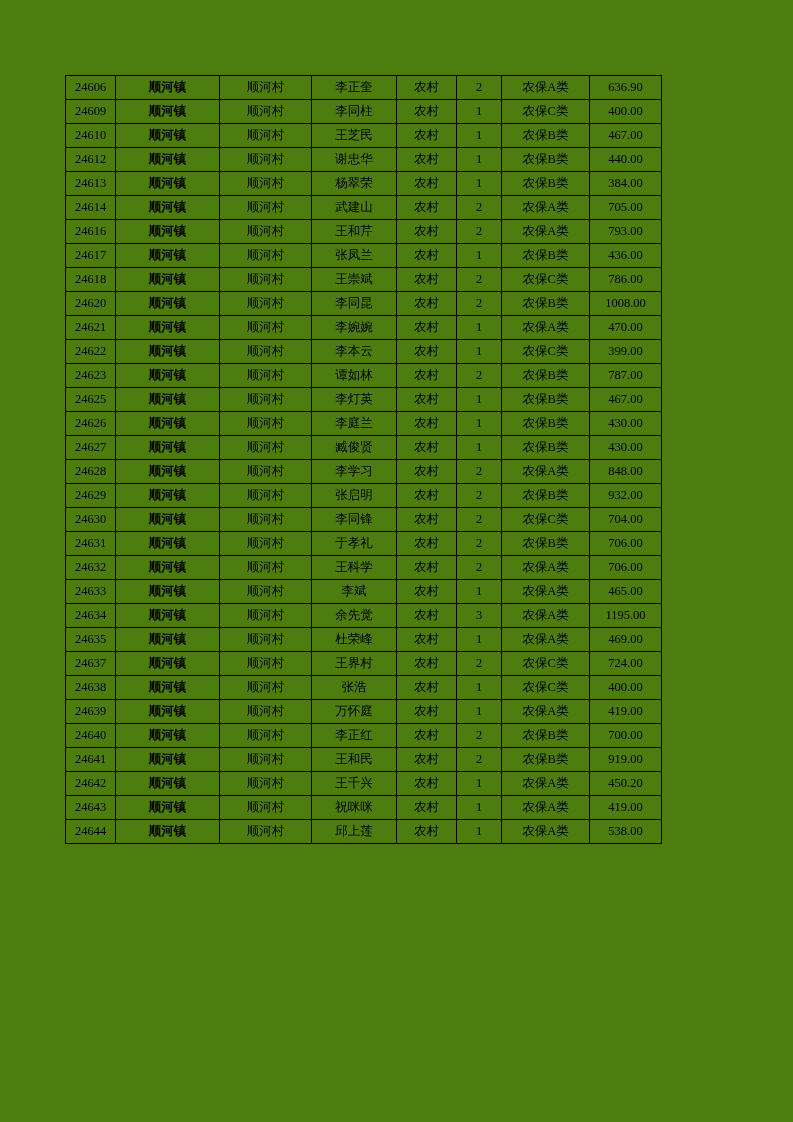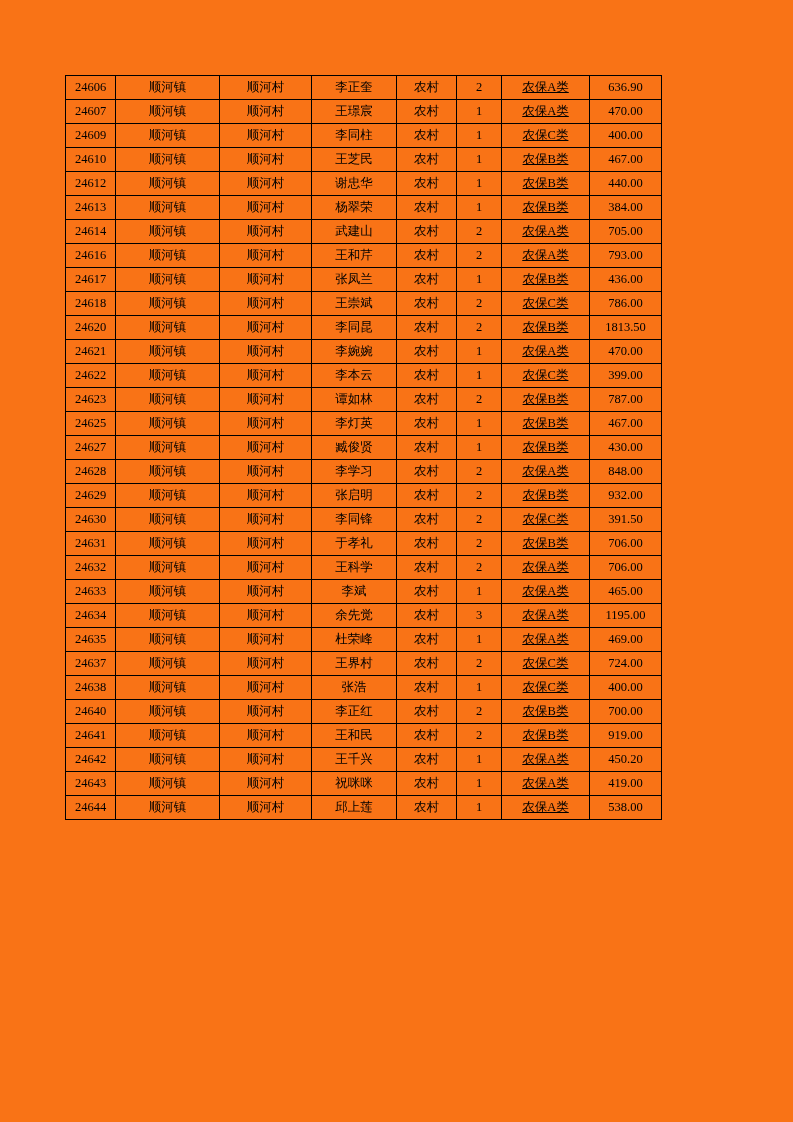--- a/index.html
+++ b/index.html
@@ -7,21 +7,21 @@
     padding: 0;
     background: #ffffff;
     width: 793px;
     height: 1122px;
     font-family: "Liberation Serif", "DejaVu Serif", serif;
   }
   .page {
     position: relative;
     width: 793px;
     height: 1122px;
-    background: #f97316;
+    background: #4d7c0f;
     overflow: hidden;
   }
   table.data-table {
     position: absolute;
     left: 65px;
     top: 75px;
     border-collapse: collapse;
     table-layout: fixed;
   }
   table.data-table td {
@@ -31,293 +31,303 @@
     text-align: center;
     vertical-align: middle;
     font-size: 12.5px;
     color: #000000;
     white-space: nowrap;
     overflow: hidden;
     box-sizing: border-box;
     font-family: "Liberation Serif", "DejaVu Serif", serif;
   }
   .col-id       { width: 50px; }
-  .col-town     { width: 104px; }
+  .col-town     { width: 104px; font-weight: bold; }
   .col-village  { width: 92px; }
   .col-name     { width: 85px; }
   .col-type     { width: 60px; }
   .col-count    { width: 45px; }
-  .col-category { width: 88px; text-decoration: underline; }
+  .col-category { width: 88px; }
   .col-amount   { width: 72px; }
 </style>
 </head>
 <body>
 
 <div class="page">
   <table class="data-table">
     <tbody id="table-body">
         <tr>
           <td class="col-id">24606</td>
           <td class="col-town">顺河镇</td>
           <td class="col-village">顺河村</td>
           <td class="col-name">李正奎</td>
           <td class="col-type">农村</td>
           <td class="col-count">2</td>
           <td class="col-category">农保A类</td>
           <td class="col-amount">636.90</td>
         </tr>
         <tr>
-          <td class="col-id">24607</td>
-          <td class="col-town">顺河镇</td>
-          <td class="col-village">顺河村</td>
-          <td class="col-name">王璟宸</td>
+          <td class="col-id">24609</td>
+          <td class="col-town">顺河镇</td>
+          <td class="col-village">顺河村</td>
+          <td class="col-name">李同柱</td>
+          <td class="col-type">农村</td>
+          <td class="col-count">1</td>
+          <td class="col-category">农保C类</td>
+          <td class="col-amount">400.00</td>
+        </tr>
+        <tr>
+          <td class="col-id">24610</td>
+          <td class="col-town">顺河镇</td>
+          <td class="col-village">顺河村</td>
+          <td class="col-name">王芝民</td>
+          <td class="col-type">农村</td>
+          <td class="col-count">1</td>
+          <td class="col-category">农保B类</td>
+          <td class="col-amount">467.00</td>
+        </tr>
+        <tr>
+          <td class="col-id">24612</td>
+          <td class="col-town">顺河镇</td>
+          <td class="col-village">顺河村</td>
+          <td class="col-name">谢忠华</td>
+          <td class="col-type">农村</td>
+          <td class="col-count">1</td>
+          <td class="col-category">农保B类</td>
+          <td class="col-amount">440.00</td>
+        </tr>
+        <tr>
+          <td class="col-id">24613</td>
+          <td class="col-town">顺河镇</td>
+          <td class="col-village">顺河村</td>
+          <td class="col-name">杨翠荣</td>
+          <td class="col-type">农村</td>
+          <td class="col-count">1</td>
+          <td class="col-category">农保B类</td>
+          <td class="col-amount">384.00</td>
+        </tr>
+        <tr>
+          <td class="col-id">24614</td>
+          <td class="col-town">顺河镇</td>
+          <td class="col-village">顺河村</td>
+          <td class="col-name">武建山</td>
+          <td class="col-type">农村</td>
+          <td class="col-count">2</td>
+          <td class="col-category">农保A类</td>
+          <td class="col-amount">705.00</td>
+        </tr>
+        <tr>
+          <td class="col-id">24616</td>
+          <td class="col-town">顺河镇</td>
+          <td class="col-village">顺河村</td>
+          <td class="col-name">王和芹</td>
+          <td class="col-type">农村</td>
+          <td class="col-count">2</td>
+          <td class="col-category">农保A类</td>
+          <td class="col-amount">793.00</td>
+        </tr>
+        <tr>
+          <td class="col-id">24617</td>
+          <td class="col-town">顺河镇</td>
+          <td class="col-village">顺河村</td>
+          <td class="col-name">张凤兰</td>
+          <td class="col-type">农村</td>
+          <td class="col-count">1</td>
+          <td class="col-category">农保B类</td>
+          <td class="col-amount">436.00</td>
+        </tr>
+        <tr>
+          <td class="col-id">24618</td>
+          <td class="col-town">顺河镇</td>
+          <td class="col-village">顺河村</td>
+          <td class="col-name">王崇斌</td>
+          <td class="col-type">农村</td>
+          <td class="col-count">2</td>
+          <td class="col-category">农保C类</td>
+          <td class="col-amount">786.00</td>
+        </tr>
+        <tr>
+          <td class="col-id">24620</td>
+          <td class="col-town">顺河镇</td>
+          <td class="col-village">顺河村</td>
+          <td class="col-name">李同昆</td>
+          <td class="col-type">农村</td>
+          <td class="col-count">2</td>
+          <td class="col-category">农保B类</td>
+          <td class="col-amount">1008.00</td>
+        </tr>
+        <tr>
+          <td class="col-id">24621</td>
+          <td class="col-town">顺河镇</td>
+          <td class="col-village">顺河村</td>
+          <td class="col-name">李婉婉</td>
           <td class="col-type">农村</td>
           <td class="col-count">1</td>
           <td class="col-category">农保A类</td>
           <td class="col-amount">470.00</td>
         </tr>
         <tr>
-          <td class="col-id">24609</td>
-          <td class="col-town">顺河镇</td>
-          <td class="col-village">顺河村</td>
-          <td class="col-name">李同柱</td>
+          <td class="col-id">24622</td>
+          <td class="col-town">顺河镇</td>
+          <td class="col-village">顺河村</td>
+          <td class="col-name">李本云</td>
+          <td class="col-type">农村</td>
+          <td class="col-count">1</td>
+          <td class="col-category">农保C类</td>
+          <td class="col-amount">399.00</td>
+        </tr>
+        <tr>
+          <td class="col-id">24623</td>
+          <td class="col-town">顺河镇</td>
+          <td class="col-village">顺河村</td>
+          <td class="col-name">谭如林</td>
+          <td class="col-type">农村</td>
+          <td class="col-count">2</td>
+          <td class="col-category">农保B类</td>
+          <td class="col-amount">787.00</td>
+        </tr>
+        <tr>
+          <td class="col-id">24625</td>
+          <td class="col-town">顺河镇</td>
+          <td class="col-village">顺河村</td>
+          <td class="col-name">李灯英</td>
+          <td class="col-type">农村</td>
+          <td class="col-count">1</td>
+          <td class="col-category">农保B类</td>
+          <td class="col-amount">467.00</td>
+        </tr>
+        <tr>
+          <td class="col-id">24626</td>
+          <td class="col-town">顺河镇</td>
+          <td class="col-village">顺河村</td>
+          <td class="col-name">李庭兰</td>
+          <td class="col-type">农村</td>
+          <td class="col-count">1</td>
+          <td class="col-category">农保B类</td>
+          <td class="col-amount">430.00</td>
+        </tr>
+        <tr>
+          <td class="col-id">24627</td>
+          <td class="col-town">顺河镇</td>
+          <td class="col-village">顺河村</td>
+          <td class="col-name">臧俊贤</td>
+          <td class="col-type">农村</td>
+          <td class="col-count">1</td>
+          <td class="col-category">农保B类</td>
+          <td class="col-amount">430.00</td>
+        </tr>
+        <tr>
+          <td class="col-id">24628</td>
+          <td class="col-town">顺河镇</td>
+          <td class="col-village">顺河村</td>
+          <td class="col-name">李学习</td>
+          <td class="col-type">农村</td>
+          <td class="col-count">2</td>
+          <td class="col-category">农保A类</td>
+          <td class="col-amount">848.00</td>
+        </tr>
+        <tr>
+          <td class="col-id">24629</td>
+          <td class="col-town">顺河镇</td>
+          <td class="col-village">顺河村</td>
+          <td class="col-name">张启明</td>
+          <td class="col-type">农村</td>
+          <td class="col-count">2</td>
+          <td class="col-category">农保B类</td>
+          <td class="col-amount">932.00</td>
+        </tr>
+        <tr>
+          <td class="col-id">24630</td>
+          <td class="col-town">顺河镇</td>
+          <td class="col-village">顺河村</td>
+          <td class="col-name">李同锋</td>
+          <td class="col-type">农村</td>
+          <td class="col-count">2</td>
+          <td class="col-category">农保C类</td>
+          <td class="col-amount">704.00</td>
+        </tr>
+        <tr>
+          <td class="col-id">24631</td>
+          <td class="col-town">顺河镇</td>
+          <td class="col-village">顺河村</td>
+          <td class="col-name">于孝礼</td>
+          <td class="col-type">农村</td>
+          <td class="col-count">2</td>
+          <td class="col-category">农保B类</td>
+          <td class="col-amount">706.00</td>
+        </tr>
+        <tr>
+          <td class="col-id">24632</td>
+          <td class="col-town">顺河镇</td>
+          <td class="col-village">顺河村</td>
+          <td class="col-name">王科学</td>
+          <td class="col-type">农村</td>
+          <td class="col-count">2</td>
+          <td class="col-category">农保A类</td>
+          <td class="col-amount">706.00</td>
+        </tr>
+        <tr>
+          <td class="col-id">24633</td>
+          <td class="col-town">顺河镇</td>
+          <td class="col-village">顺河村</td>
+          <td class="col-name">李斌</td>
+          <td class="col-type">农村</td>
+          <td class="col-count">1</td>
+          <td class="col-category">农保A类</td>
+          <td class="col-amount">465.00</td>
+        </tr>
+        <tr>
+          <td class="col-id">24634</td>
+          <td class="col-town">顺河镇</td>
+          <td class="col-village">顺河村</td>
+          <td class="col-name">余先觉</td>
+          <td class="col-type">农村</td>
+          <td class="col-count">3</td>
+          <td class="col-category">农保A类</td>
+          <td class="col-amount">1195.00</td>
+        </tr>
+        <tr>
+          <td class="col-id">24635</td>
+          <td class="col-town">顺河镇</td>
+          <td class="col-village">顺河村</td>
+          <td class="col-name">杜荣峰</td>
+          <td class="col-type">农村</td>
+          <td class="col-count">1</td>
+          <td class="col-category">农保A类</td>
+          <td class="col-amount">469.00</td>
+        </tr>
+        <tr>
+          <td class="col-id">24637</td>
+          <td class="col-town">顺河镇</td>
+          <td class="col-village">顺河村</td>
+          <td class="col-name">王界村</td>
+          <td class="col-type">农村</td>
+          <td class="col-count">2</td>
+          <td class="col-category">农保C类</td>
+          <td class="col-amount">724.00</td>
+        </tr>
+        <tr>
+          <td class="col-id">24638</td>
+          <td class="col-town">顺河镇</td>
+          <td class="col-village">顺河村</td>
+          <td class="col-name">张浩</td>
           <td class="col-type">农村</td>
           <td class="col-count">1</td>
           <td class="col-category">农保C类</td>
           <td class="col-amount">400.00</td>
         </tr>
         <tr>
-          <td class="col-id">24610</td>
-          <td class="col-town">顺河镇</td>
-          <td class="col-village">顺河村</td>
-          <td class="col-name">王芝民</td>
-          <td class="col-type">农村</td>
-          <td class="col-count">1</td>
-          <td class="col-category">农保B类</td>
-          <td class="col-amount">467.00</td>
-        </tr>
-        <tr>
-          <td class="col-id">24612</td>
-          <td class="col-town">顺河镇</td>
-          <td class="col-village">顺河村</td>
-          <td class="col-name">谢忠华</td>
-          <td class="col-type">农村</td>
-          <td class="col-count">1</td>
-          <td class="col-category">农保B类</td>
-          <td class="col-amount">440.00</td>
-        </tr>
-        <tr>
-          <td class="col-id">24613</td>
-          <td class="col-town">顺河镇</td>
-          <td class="col-village">顺河村</td>
-          <td class="col-name">杨翠荣</td>
-          <td class="col-type">农村</td>
-          <td class="col-count">1</td>
-          <td class="col-category">农保B类</td>
-          <td class="col-amount">384.00</td>
-        </tr>
-        <tr>
-          <td class="col-id">24614</td>
-          <td class="col-town">顺河镇</td>
-          <td class="col-village">顺河村</td>
-          <td class="col-name">武建山</td>
-          <td class="col-type">农村</td>
-          <td class="col-count">2</td>
-          <td class="col-category">农保A类</td>
-          <td class="col-amount">705.00</td>
-        </tr>
-        <tr>
-          <td class="col-id">24616</td>
-          <td class="col-town">顺河镇</td>
-          <td class="col-village">顺河村</td>
-          <td class="col-name">王和芹</td>
-          <td class="col-type">农村</td>
-          <td class="col-count">2</td>
-          <td class="col-category">农保A类</td>
-          <td class="col-amount">793.00</td>
-        </tr>
-        <tr>
-          <td class="col-id">24617</td>
-          <td class="col-town">顺河镇</td>
-          <td class="col-village">顺河村</td>
-          <td class="col-name">张凤兰</td>
-          <td class="col-type">农村</td>
-          <td class="col-count">1</td>
-          <td class="col-category">农保B类</td>
-          <td class="col-amount">436.00</td>
-        </tr>
-        <tr>
-          <td class="col-id">24618</td>
-          <td class="col-town">顺河镇</td>
-          <td class="col-village">顺河村</td>
-          <td class="col-name">王崇斌</td>
-          <td class="col-type">农村</td>
-          <td class="col-count">2</td>
-          <td class="col-category">农保C类</td>
-          <td class="col-amount">786.00</td>
-        </tr>
-        <tr>
-          <td class="col-id">24620</td>
-          <td class="col-town">顺河镇</td>
-          <td class="col-village">顺河村</td>
-          <td class="col-name">李同昆</td>
-          <td class="col-type">农村</td>
-          <td class="col-count">2</td>
-          <td class="col-category">农保B类</td>
-          <td class="col-amount">1813.50</td>
-        </tr>
-        <tr>
-          <td class="col-id">24621</td>
-          <td class="col-town">顺河镇</td>
-          <td class="col-village">顺河村</td>
-          <td class="col-name">李婉婉</td>
-          <td class="col-type">农村</td>
-          <td class="col-count">1</td>
-          <td class="col-category">农保A类</td>
-          <td class="col-amount">470.00</td>
-        </tr>
-        <tr>
-          <td class="col-id">24622</td>
-          <td class="col-town">顺河镇</td>
-          <td class="col-village">顺河村</td>
-          <td class="col-name">李本云</td>
-          <td class="col-type">农村</td>
-          <td class="col-count">1</td>
-          <td class="col-category">农保C类</td>
-          <td class="col-amount">399.00</td>
-        </tr>
-        <tr>
-          <td class="col-id">24623</td>
-          <td class="col-town">顺河镇</td>
-          <td class="col-village">顺河村</td>
-          <td class="col-name">谭如林</td>
-          <td class="col-type">农村</td>
-          <td class="col-count">2</td>
-          <td class="col-category">农保B类</td>
-          <td class="col-amount">787.00</td>
-        </tr>
-        <tr>
-          <td class="col-id">24625</td>
-          <td class="col-town">顺河镇</td>
-          <td class="col-village">顺河村</td>
-          <td class="col-name">李灯英</td>
-          <td class="col-type">农村</td>
-          <td class="col-count">1</td>
-          <td class="col-category">农保B类</td>
-          <td class="col-amount">467.00</td>
-        </tr>
-        <tr>
-          <td class="col-id">24627</td>
-          <td class="col-town">顺河镇</td>
-          <td class="col-village">顺河村</td>
-          <td class="col-name">臧俊贤</td>
-          <td class="col-type">农村</td>
-          <td class="col-count">1</td>
-          <td class="col-category">农保B类</td>
-          <td class="col-amount">430.00</td>
-        </tr>
-        <tr>
-          <td class="col-id">24628</td>
-          <td class="col-town">顺河镇</td>
-          <td class="col-village">顺河村</td>
-          <td class="col-name">李学习</td>
-          <td class="col-type">农村</td>
-          <td class="col-count">2</td>
-          <td class="col-category">农保A类</td>
-          <td class="col-amount">848.00</td>
-        </tr>
-        <tr>
-          <td class="col-id">24629</td>
-          <td class="col-town">顺河镇</td>
-          <td class="col-village">顺河村</td>
-          <td class="col-name">张启明</td>
-          <td class="col-type">农村</td>
-          <td class="col-count">2</td>
-          <td class="col-category">农保B类</td>
-          <td class="col-amount">932.00</td>
-        </tr>
-        <tr>
-          <td class="col-id">24630</td>
-          <td class="col-town">顺河镇</td>
-          <td class="col-village">顺河村</td>
-          <td class="col-name">李同锋</td>
-          <td class="col-type">农村</td>
-          <td class="col-count">2</td>
-          <td class="col-category">农保C类</td>
-          <td class="col-amount">391.50</td>
-        </tr>
-        <tr>
-          <td class="col-id">24631</td>
-          <td class="col-town">顺河镇</td>
-          <td class="col-village">顺河村</td>
-          <td class="col-name">于孝礼</td>
-          <td class="col-type">农村</td>
-          <td class="col-count">2</td>
-          <td class="col-category">农保B类</td>
-          <td class="col-amount">706.00</td>
-        </tr>
-        <tr>
-          <td class="col-id">24632</td>
-          <td class="col-town">顺河镇</td>
-          <td class="col-village">顺河村</td>
-          <td class="col-name">王科学</td>
-          <td class="col-type">农村</td>
-          <td class="col-count">2</td>
-          <td class="col-category">农保A类</td>
-          <td class="col-amount">706.00</td>
-        </tr>
-        <tr>
-          <td class="col-id">24633</td>
-          <td class="col-town">顺河镇</td>
-          <td class="col-village">顺河村</td>
-          <td class="col-name">李斌</td>
-          <td class="col-type">农村</td>
-          <td class="col-count">1</td>
-          <td class="col-category">农保A类</td>
-          <td class="col-amount">465.00</td>
-        </tr>
-        <tr>
-          <td class="col-id">24634</td>
-          <td class="col-town">顺河镇</td>
-          <td class="col-village">顺河村</td>
-          <td class="col-name">余先觉</td>
-          <td class="col-type">农村</td>
-          <td class="col-count">3</td>
-          <td class="col-category">农保A类</td>
-          <td class="col-amount">1195.00</td>
-        </tr>
-        <tr>
-          <td class="col-id">24635</td>
-          <td class="col-town">顺河镇</td>
-          <td class="col-village">顺河村</td>
-          <td class="col-name">杜荣峰</td>
-          <td class="col-type">农村</td>
-          <td class="col-count">1</td>
-          <td class="col-category">农保A类</td>
-          <td class="col-amount">469.00</td>
-        </tr>
-        <tr>
-          <td class="col-id">24637</td>
-          <td class="col-town">顺河镇</td>
-          <td class="col-village">顺河村</td>
-          <td class="col-name">王界村</td>
-          <td class="col-type">农村</td>
-          <td class="col-count">2</td>
-          <td class="col-category">农保C类</td>
-          <td class="col-amount">724.00</td>
-        </tr>
-        <tr>
-          <td class="col-id">24638</td>
-          <td class="col-town">顺河镇</td>
-          <td class="col-village">顺河村</td>
-          <td class="col-name">张浩</td>
-          <td class="col-type">农村</td>
-          <td class="col-count">1</td>
-          <td class="col-category">农保C类</td>
-          <td class="col-amount">400.00</td>
+          <td class="col-id">24639</td>
+          <td class="col-town">顺河镇</td>
+          <td class="col-village">顺河村</td>
+          <td class="col-name">万怀庭</td>
+          <td class="col-type">农村</td>
+          <td class="col-count">1</td>
+          <td class="col-category">农保A类</td>
+          <td class="col-amount">419.00</td>
         </tr>
         <tr>
           <td class="col-id">24640</td>
           <td class="col-town">顺河镇</td>
           <td class="col-village">顺河村</td>
           <td class="col-name">李正红</td>
           <td class="col-type">农村</td>
           <td class="col-count">2</td>
           <td class="col-category">农保B类</td>
           <td class="col-amount">700.00</td>

